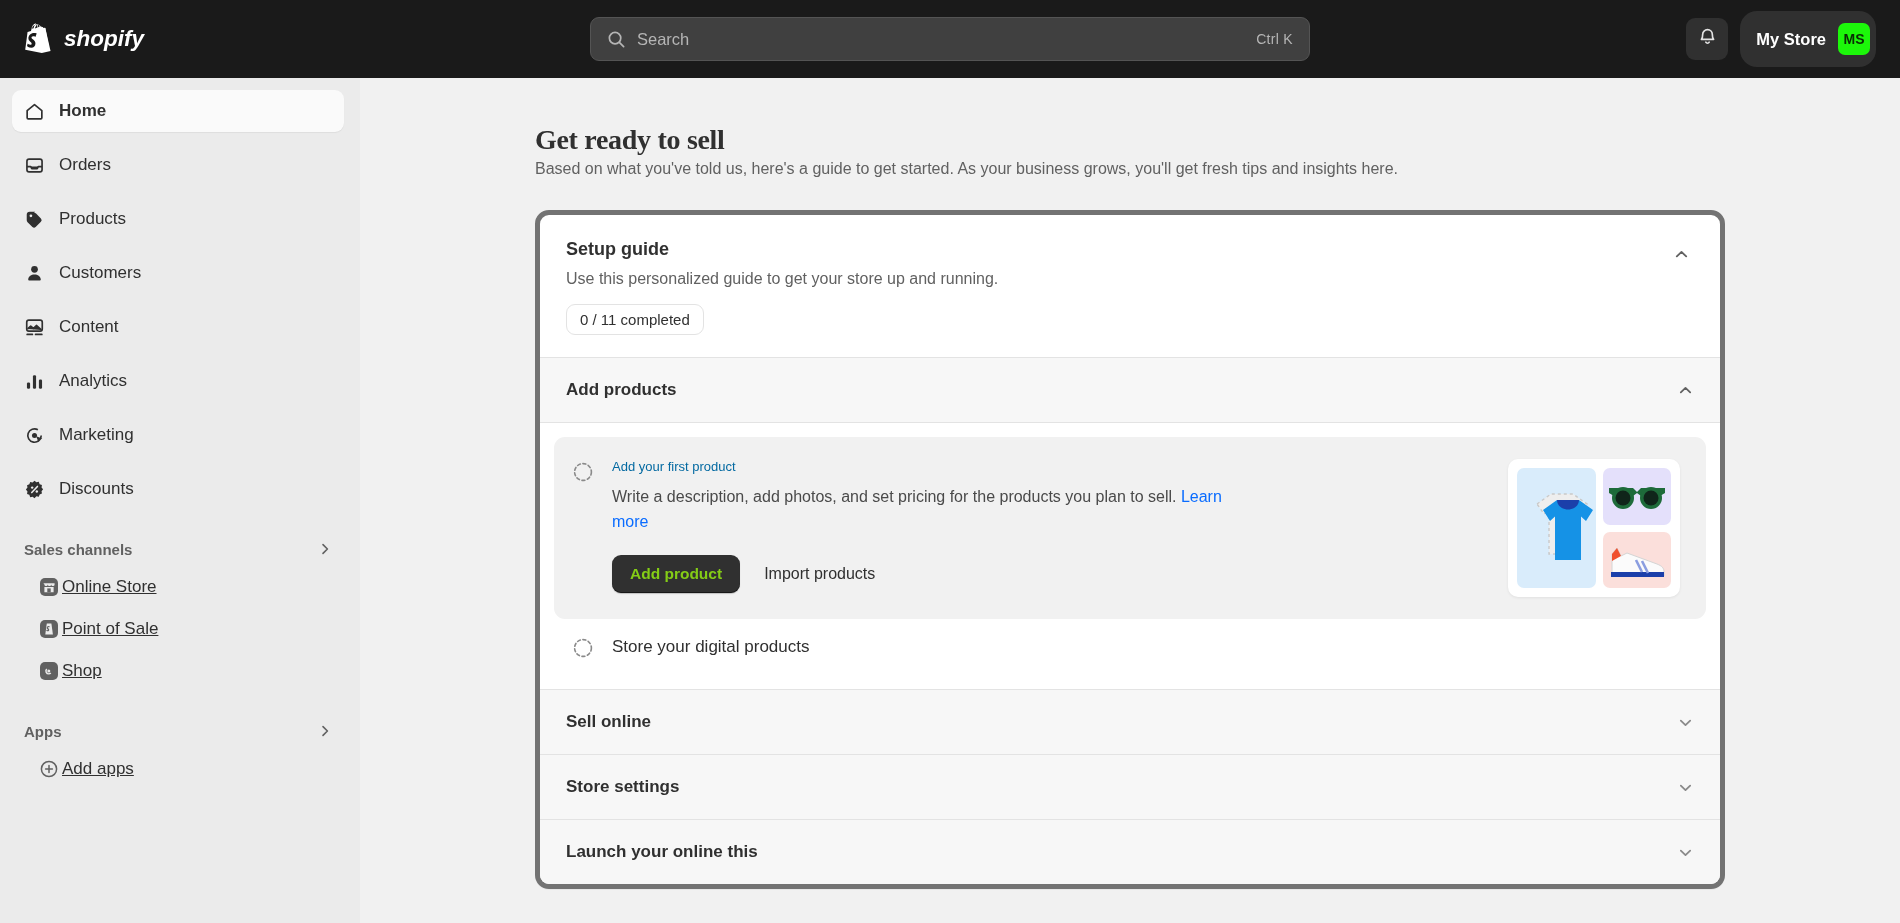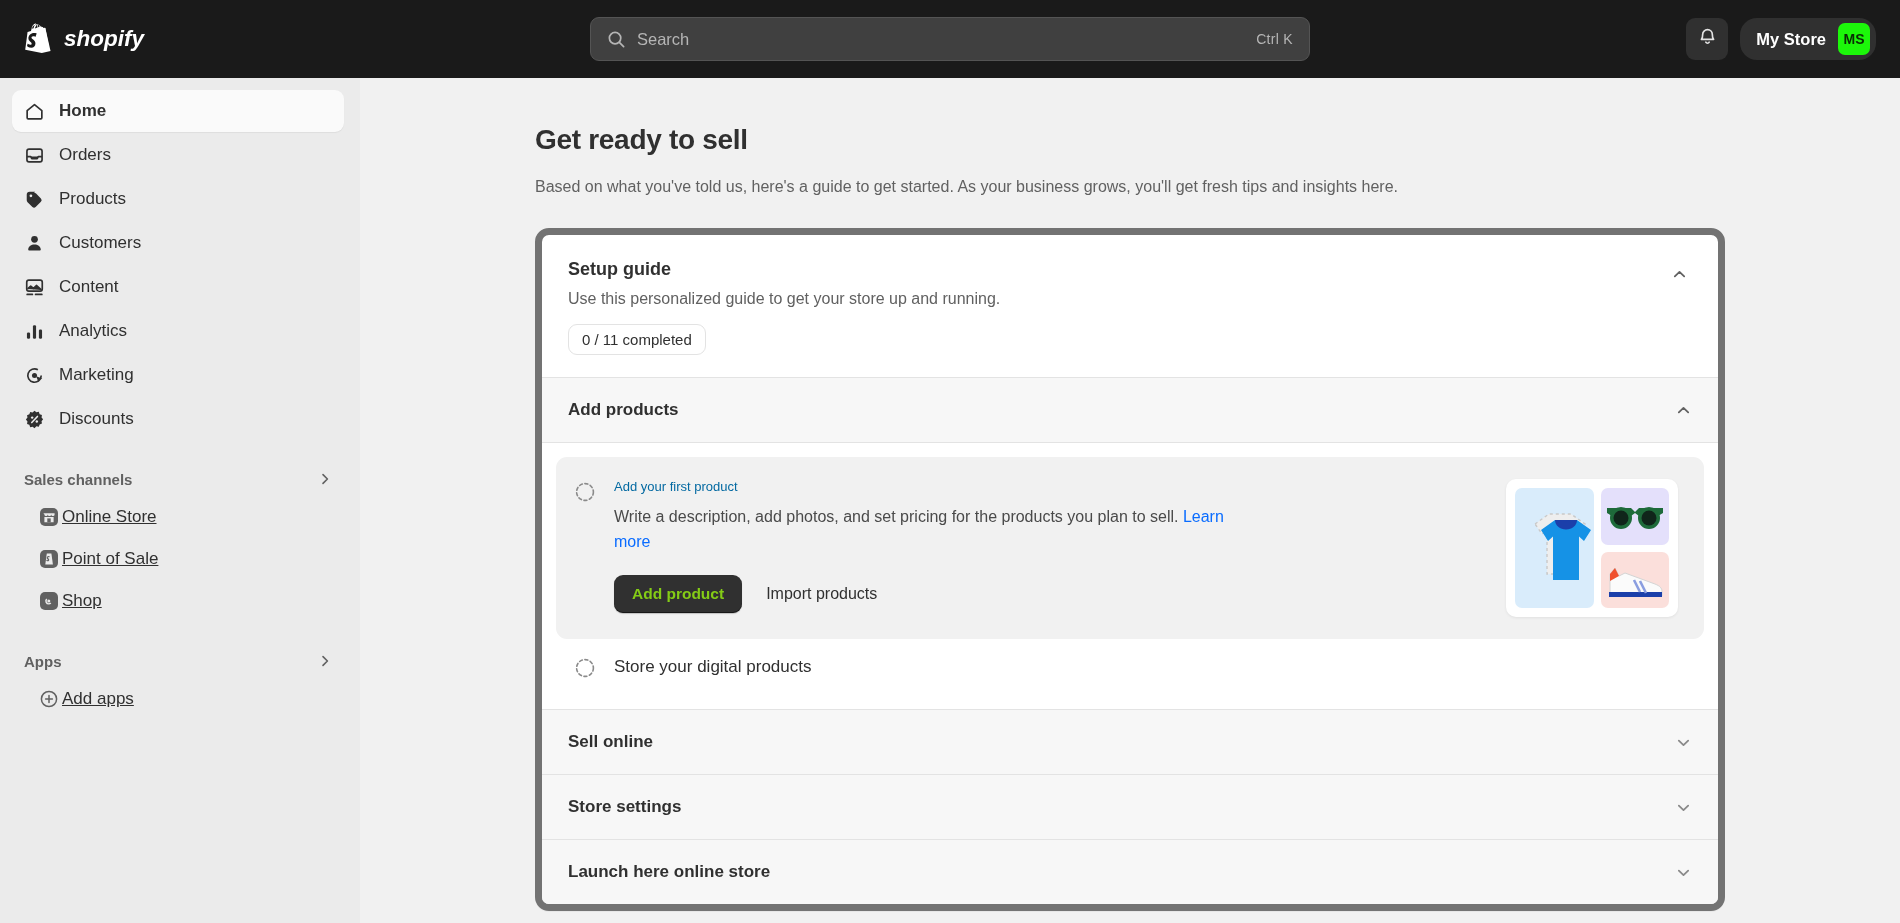--- a/index.html
+++ b/index.html
@@ -33,41 +33,41 @@
   .search-ico{ width:19px;height:19px; display:block; flex:none;}
 
   .top-right{
     margin-left:auto; padding-right:24px; display:flex; align-items:center; gap:12px;
   }
   .bell-btn{
     width:42px;height:42px;border-radius:9px;background:#303030;
     display:flex;align-items:center;justify-content:center;cursor:pointer;border:none;
   }
   .store-btn{
-    height:42px;border-radius:17px;background:#303030;display:flex;align-items:center;
+    height:56px;border-radius:17px;background:#303030;display:flex;align-items:center;
     gap:12px;padding:0 6px 0 16px;cursor:pointer;border:none;
   }
   .store-name{color:#fff;font-size:16.5px;font-weight:600;}
   .store-avatar{
     width:32px;height:32px;border-radius:7px;background:#1cf70a;
     display:flex;align-items:center;justify-content:center;
     font-size:14px;font-weight:600;color:#0a2b05;
   }
 
   
   .shell{ display:flex; height:845px; }
 
   
   .sidebar{
     width:360px; background:#ebebeb; flex:none; padding:12px 16px 0 12px;
     overflow:hidden;
   }
   .nav-item{
     display:flex; align-items:center; gap:14px; height:42px;
-    padding:0 12px; border-radius:9px; cursor:pointer; margin-bottom:2px;
+    padding:0 12px; border-radius:9px; cursor:pointer; margin-bottom:12px;
     color:#303030; font-size:17px; font-weight:500;
   }
   .nav-item.active{ background:#fafafa; box-shadow:0 1px 1px rgba(0,0,0,.06); font-weight:600;}
   .nav-ico{ width:21px;height:21px;flex:none;display:block; }
 
   .nav-section{
     display:flex;align-items:center;justify-content:space-between;
     padding:0 12px; height:34px; margin-top:22px; cursor:pointer;
     border-radius:8px;
   }
@@ -75,25 +75,25 @@
   .chev-right{width:14px;height:14px;display:block;}
   .sub-item{
     display:flex;align-items:center;gap:2px;height:42px;padding:0 12px 0 12px;
     margin-left:14px; border-radius:9px;cursor:pointer;color:#303030;font-size:17px;text-decoration:underline;
   }
   .sub-ico{width:22px;height:22px;flex:none;display:block;}
 
   
   .main{ flex:1; overflow:hidden; padding:46px 0 0 0; }
   .main-inner{ width:1190px; margin:0 auto; }
-  .page-title{ font-size:28px; font-weight:700; letter-spacing:-.3px; color:#303030; margin-bottom:22px;}
+  .page-title{ font-size:28px; font-weight:700; letter-spacing:-.3px; color:#303030; margin-bottom:4px;font-family:Liberation Serif, serif;}
   .page-sub{ font-size:16px; color:#616161; margin-bottom:32px;}
 
   .card{
-    background:#fff; border:7px solid #737373; border-radius:14px;
+    background:#fff; border:5px solid #737373; border-radius:14px;
     box-shadow:0 1px 0 rgba(0,0,0,.04);
     overflow:hidden;
   }
   .card-head{ padding:24px 26px 22px 26px; position:relative; }
   .card-title{ font-size:18px; font-weight:700; color:#303030; margin-bottom:10px;}
   .card-desc{ font-size:16px; color:#616161; margin-bottom:16px;}
   .pill{
     display:inline-block; border:1px solid #e3e3e3; border-radius:9px;
     padding:6px 13px; font-size:15px; color:#303030; background:#fff;
   }
@@ -445,21 +445,21 @@
         <div class="sec-head">
           <span class="sec-title">Store settings</span>
           <span>
             <svg class="chev" viewBox="0 0 16 16" fill="none" stroke="#8a8a8a" stroke-width="1.7" stroke-linecap="round" stroke-linejoin="round">
                 <path d="M3.6 6.2L8 10.4l4.4-4.2"></path>
               </svg>
           </span>
         </div>
 
         <div class="sec-head">
-          <span class="sec-title">Launch here online store</span>
+          <span class="sec-title">Launch your online this</span>
           <span>
             <svg class="chev" viewBox="0 0 16 16" fill="none" stroke="#8a8a8a" stroke-width="1.7" stroke-linecap="round" stroke-linejoin="round">
                 <path d="M3.6 6.2L8 10.4l4.4-4.2"></path>
               </svg>
           </span>
         </div>
 
       </div>
     </div>
   </main>

